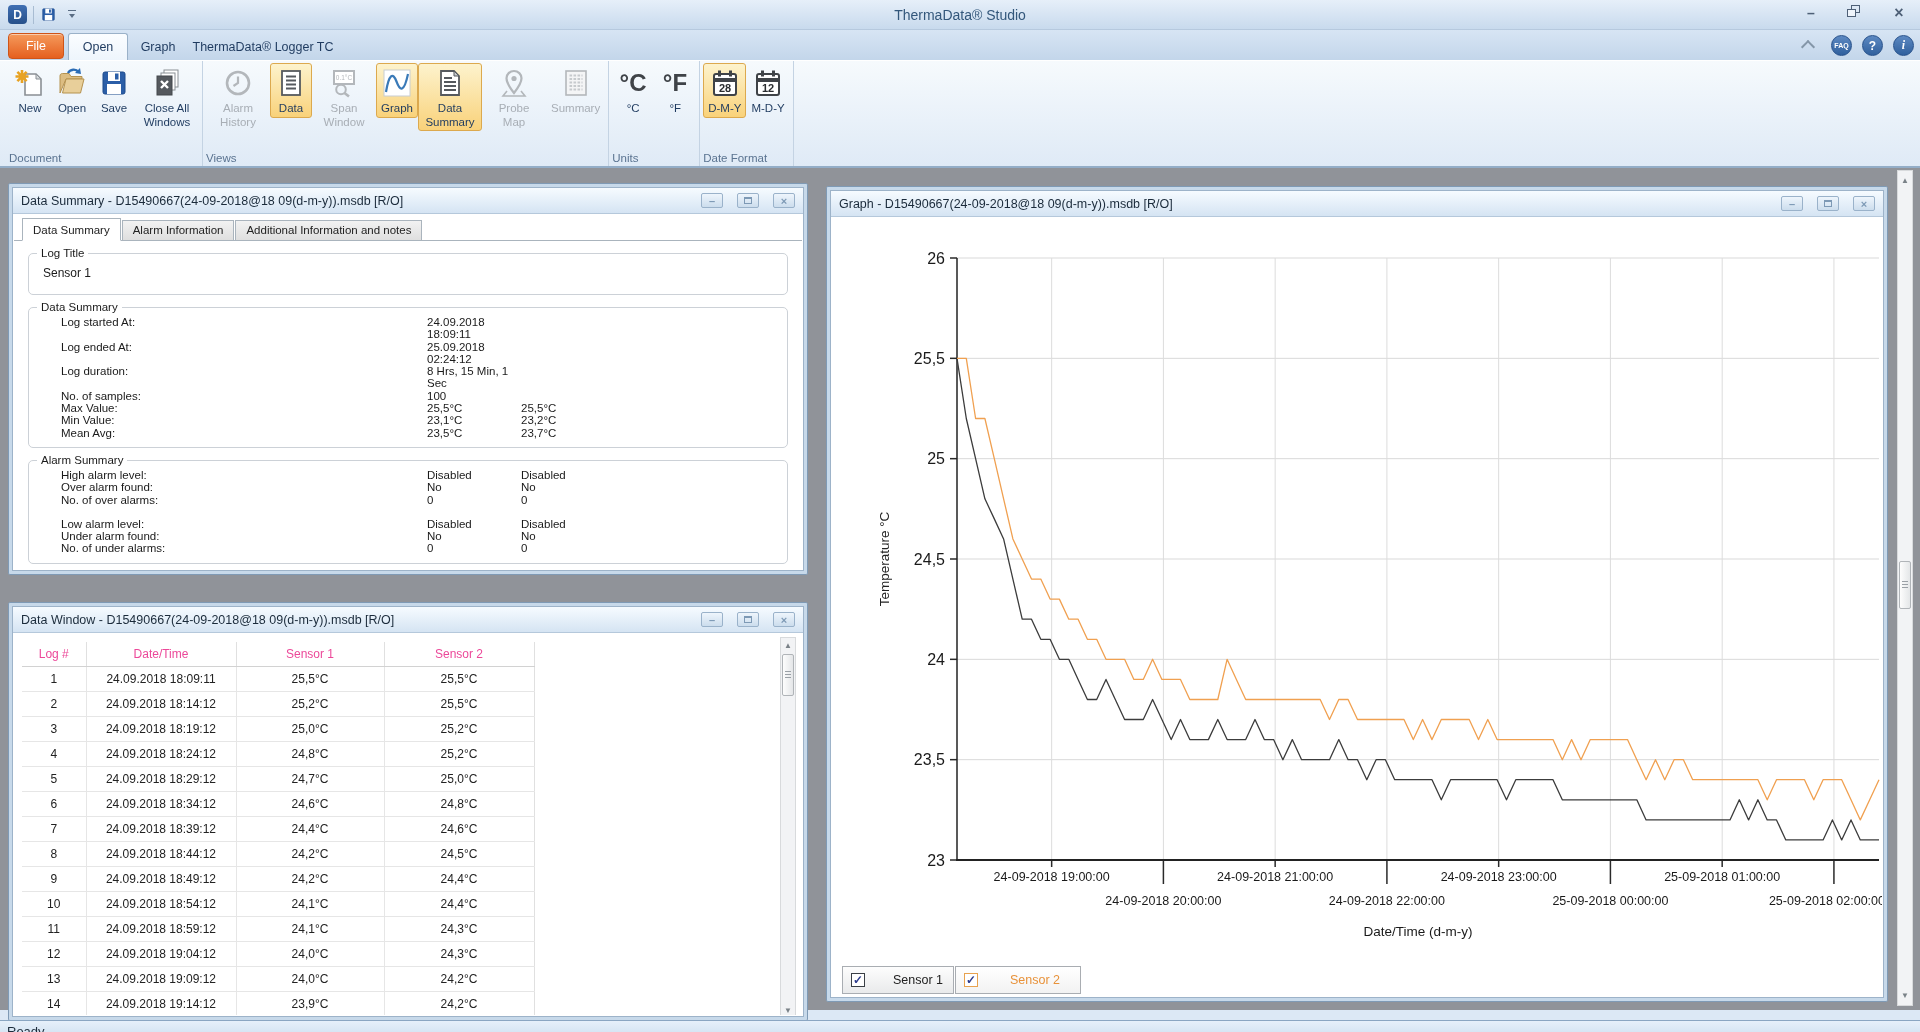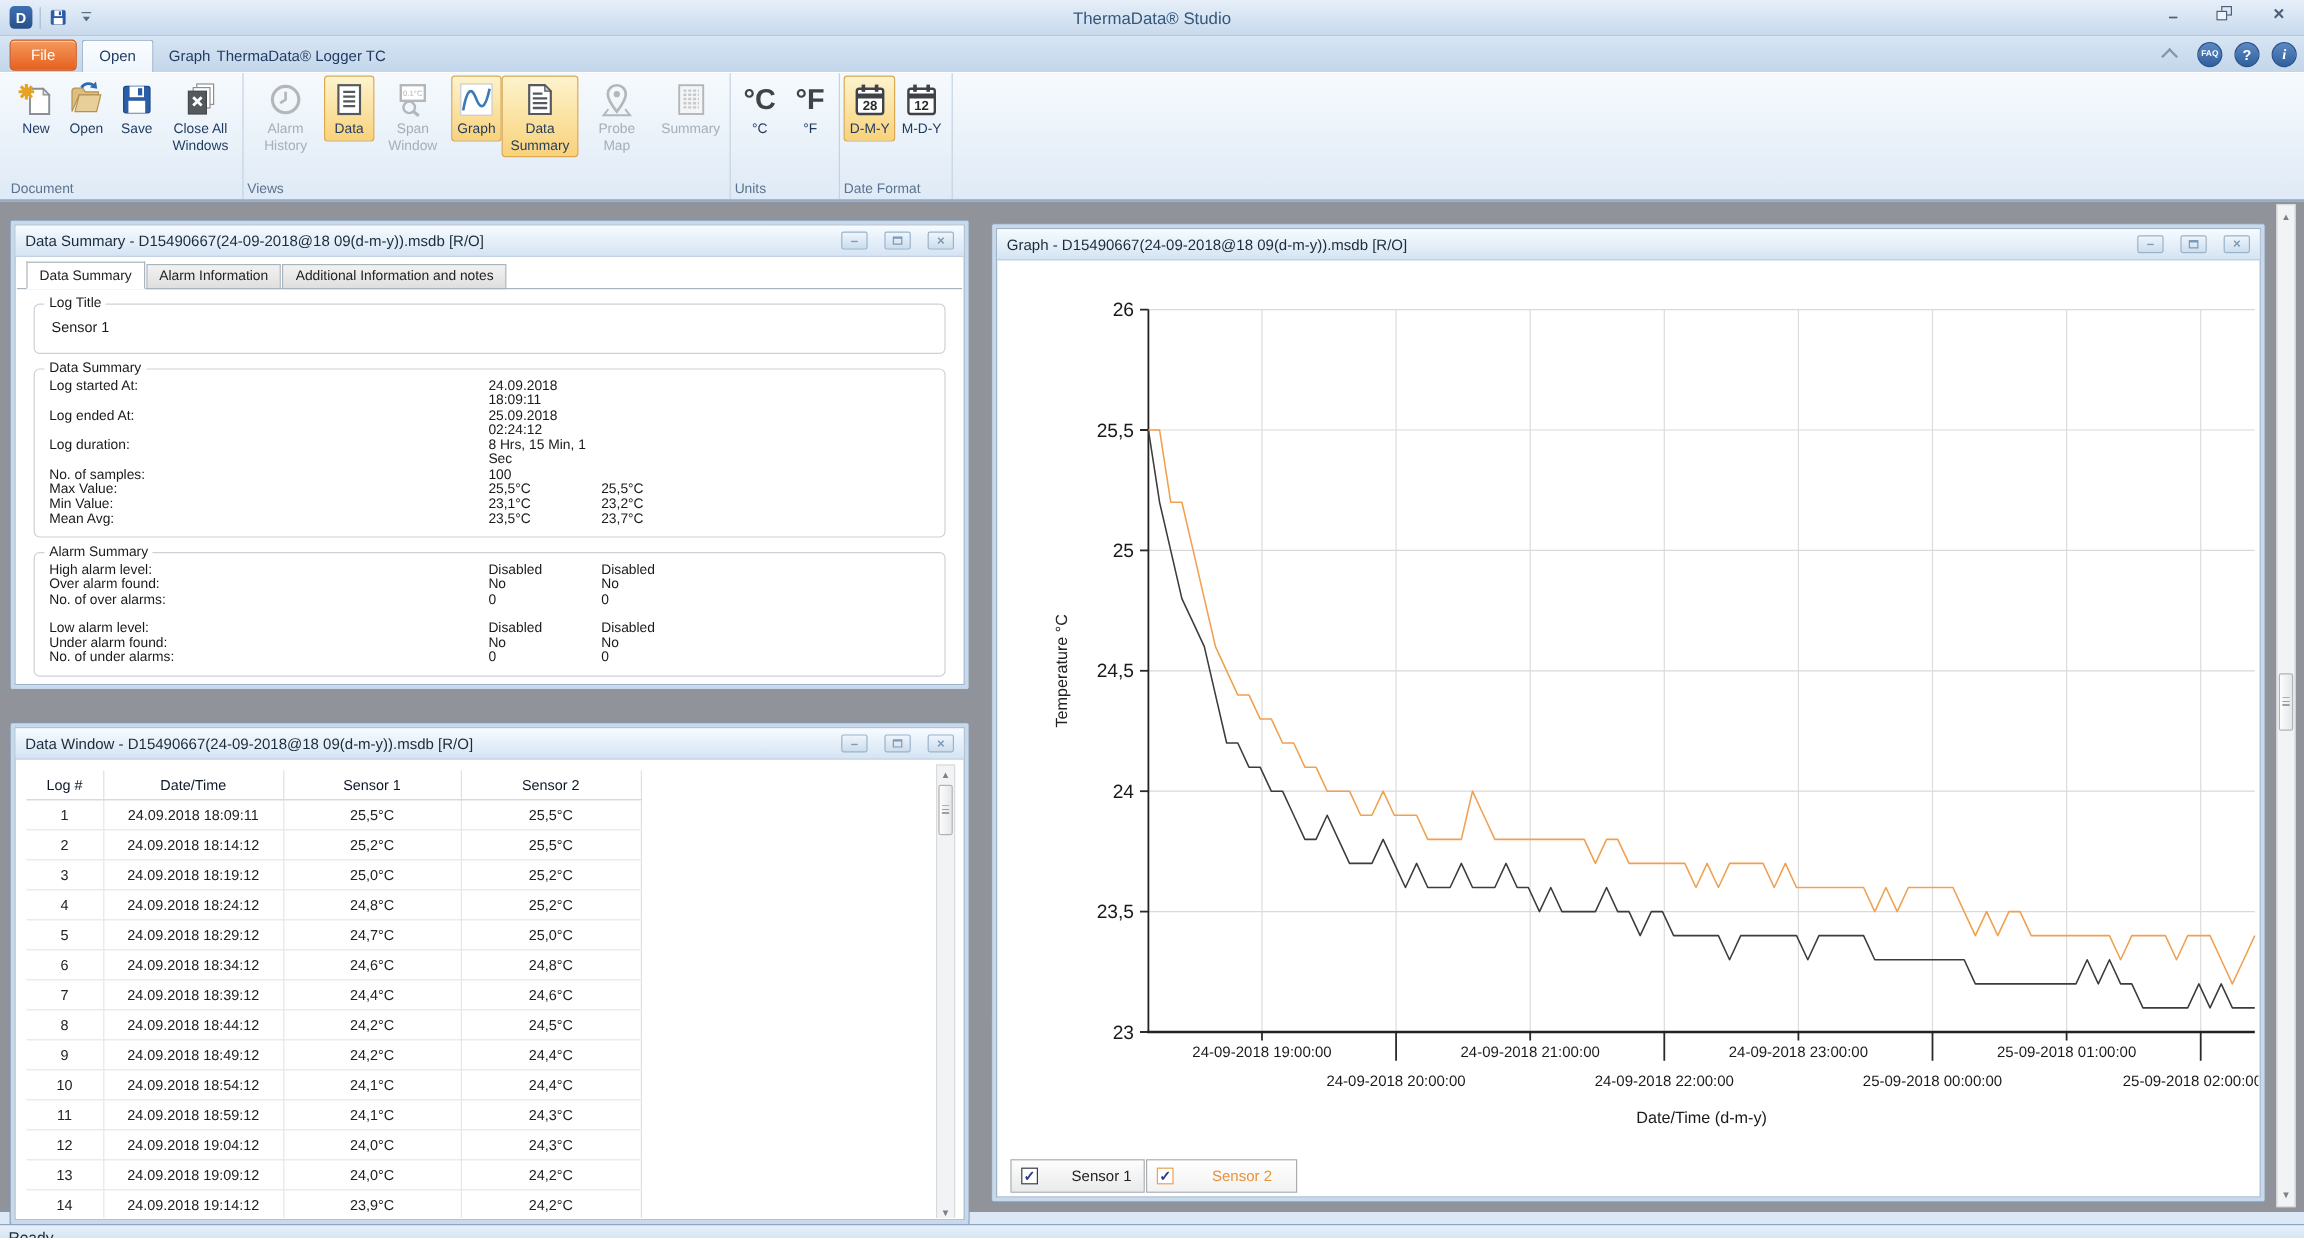--- a/index.html
+++ b/index.html
@@ -40,21 +40,21 @@
   #tabrow { position:absolute; left:0; top:30px; width:1920px; height:30px;
     background:linear-gradient(#d7e5f4,#c3d6ea); }
   .rtab { position:absolute; top:3px; height:27px; display:flex; align-items:center;
     justify-content:center; font-size:12.5px; color:#1e3a5f; }
   #tab-file { left:8px; width:56px; height:26px; border-radius:4px;
     background:linear-gradient(#f59a5c,#e5601f); border:1px solid #cf5418;
     color:#fff; box-shadow:inset 0 1px 0 rgba(255,255,255,.5);text-align:right; }
   #tab-home { left:68px; width:60px; background:linear-gradient(#fbfdff,#eef5fc);
     border:1px solid #9ab1c8; border-bottom:none; border-radius:3px 3px 0 0; height:27px; }
   #tab-graph { left:132px; width:52px; }
-  #tab-logger { left:176px; width:150px; }
+  #tab-logger { left:188px; width:150px; }
   #ribbon-help { position:absolute; right:6px; top:35px; display:flex; gap:10px;
     align-items:center; }
   .chev { width:14px; height:9px; position:relative; margin-right:6px; }
   .chev::before { content:""; position:absolute; left:2px; top:1px; width:8px; height:8px;
     border-left:2px solid #8496a8; border-top:2px solid #8496a8; transform:rotate(45deg); }
   .helpbtn { width:21px; height:21px; border-radius:50%;
     background:linear-gradient(#5d89c2,#30609d); border:1px solid #27518b; color:#fff;
     display:flex; align-items:center; justify-content:center; font-weight:bold; }
   .helpbtn.faq { font-size:7px; letter-spacing:0; }
   .helpbtn.q { font-size:12px; }
@@ -105,29 +105,29 @@
     border-bottom:1px solid #aab4bd; }
   .stab { font-size:11.5px; color:#222; padding:3px 10px 4px 10px;
     border:1px solid #aab4bd; background:linear-gradient(#f2f2f2,#dfdfdf);
     margin-right:1px; position:relative; }
   .stab.active { background:#fff; border-bottom-color:#fff; z-index:2; padding-top:5px; }
   .groupbox { position:relative; border:1px solid #ccd1d7; border-radius:5px;
     margin:12px 14px 0 14px; padding:8px 10px 8px 12px; }
   .groupbox > .gb-label { position:absolute; top:-7px; left:8px; background:#fff;
     padding:0 4px; font-size:11.5px; color:#1a1a1a; }
   .sumrow { display:flex; font-size:11.5px; color:#1a1a1a; line-height:12.3px; }
-  .sumrow .sl { width:366px; }
+  .sumrow .sl { width:366px;margin-left:20px; }
   .sumrow .v1 { width:94px; }
   .sumrow.spacer { height:12px; }
   #logtitle-text { font-size:12px; color:#1a1a1a; padding:4px 0 6px 2px; }
 
   
   #win-data { left:8px; top:434px; width:800px; height:419px; }
   #dtable { border-collapse:collapse; margin:8px 0 0 8px; table-layout:fixed; }
-  #dtable th { font-weight:normal; font-size:12px; color:#0f172a; height:24px;
+  #dtable th { font-weight:normal; font-size:12px; color:#ec4899; height:24px;
     border-right:1px solid #e0e0e0; border-bottom:1px solid #d2d2d2; background:#fff; }
   #dtable td { font-size:12px; color:#222; text-align:center; height:25px;
     border-right:1px solid #e6e6e6; border-bottom:1px solid #e6e6e6; }
   #dtable th:last-child, #dtable td:last-child { border-right:1px solid #e0e0e0; }
   .vscroll { position:absolute; width:16px; background:#f2f3f5;
     border:1px solid #d8dadc; }
   .vs-arrow { position:absolute; left:0; width:14px; height:15px; color:#7a8288;
     font-size:8px; display:flex; align-items:center; justify-content:center; }
   .vs-thumb { position:absolute; left:1px; width:12px;
     background:linear-gradient(90deg,#fdfdfd,#e4e6e8); border:1px solid #b0b4b8;

